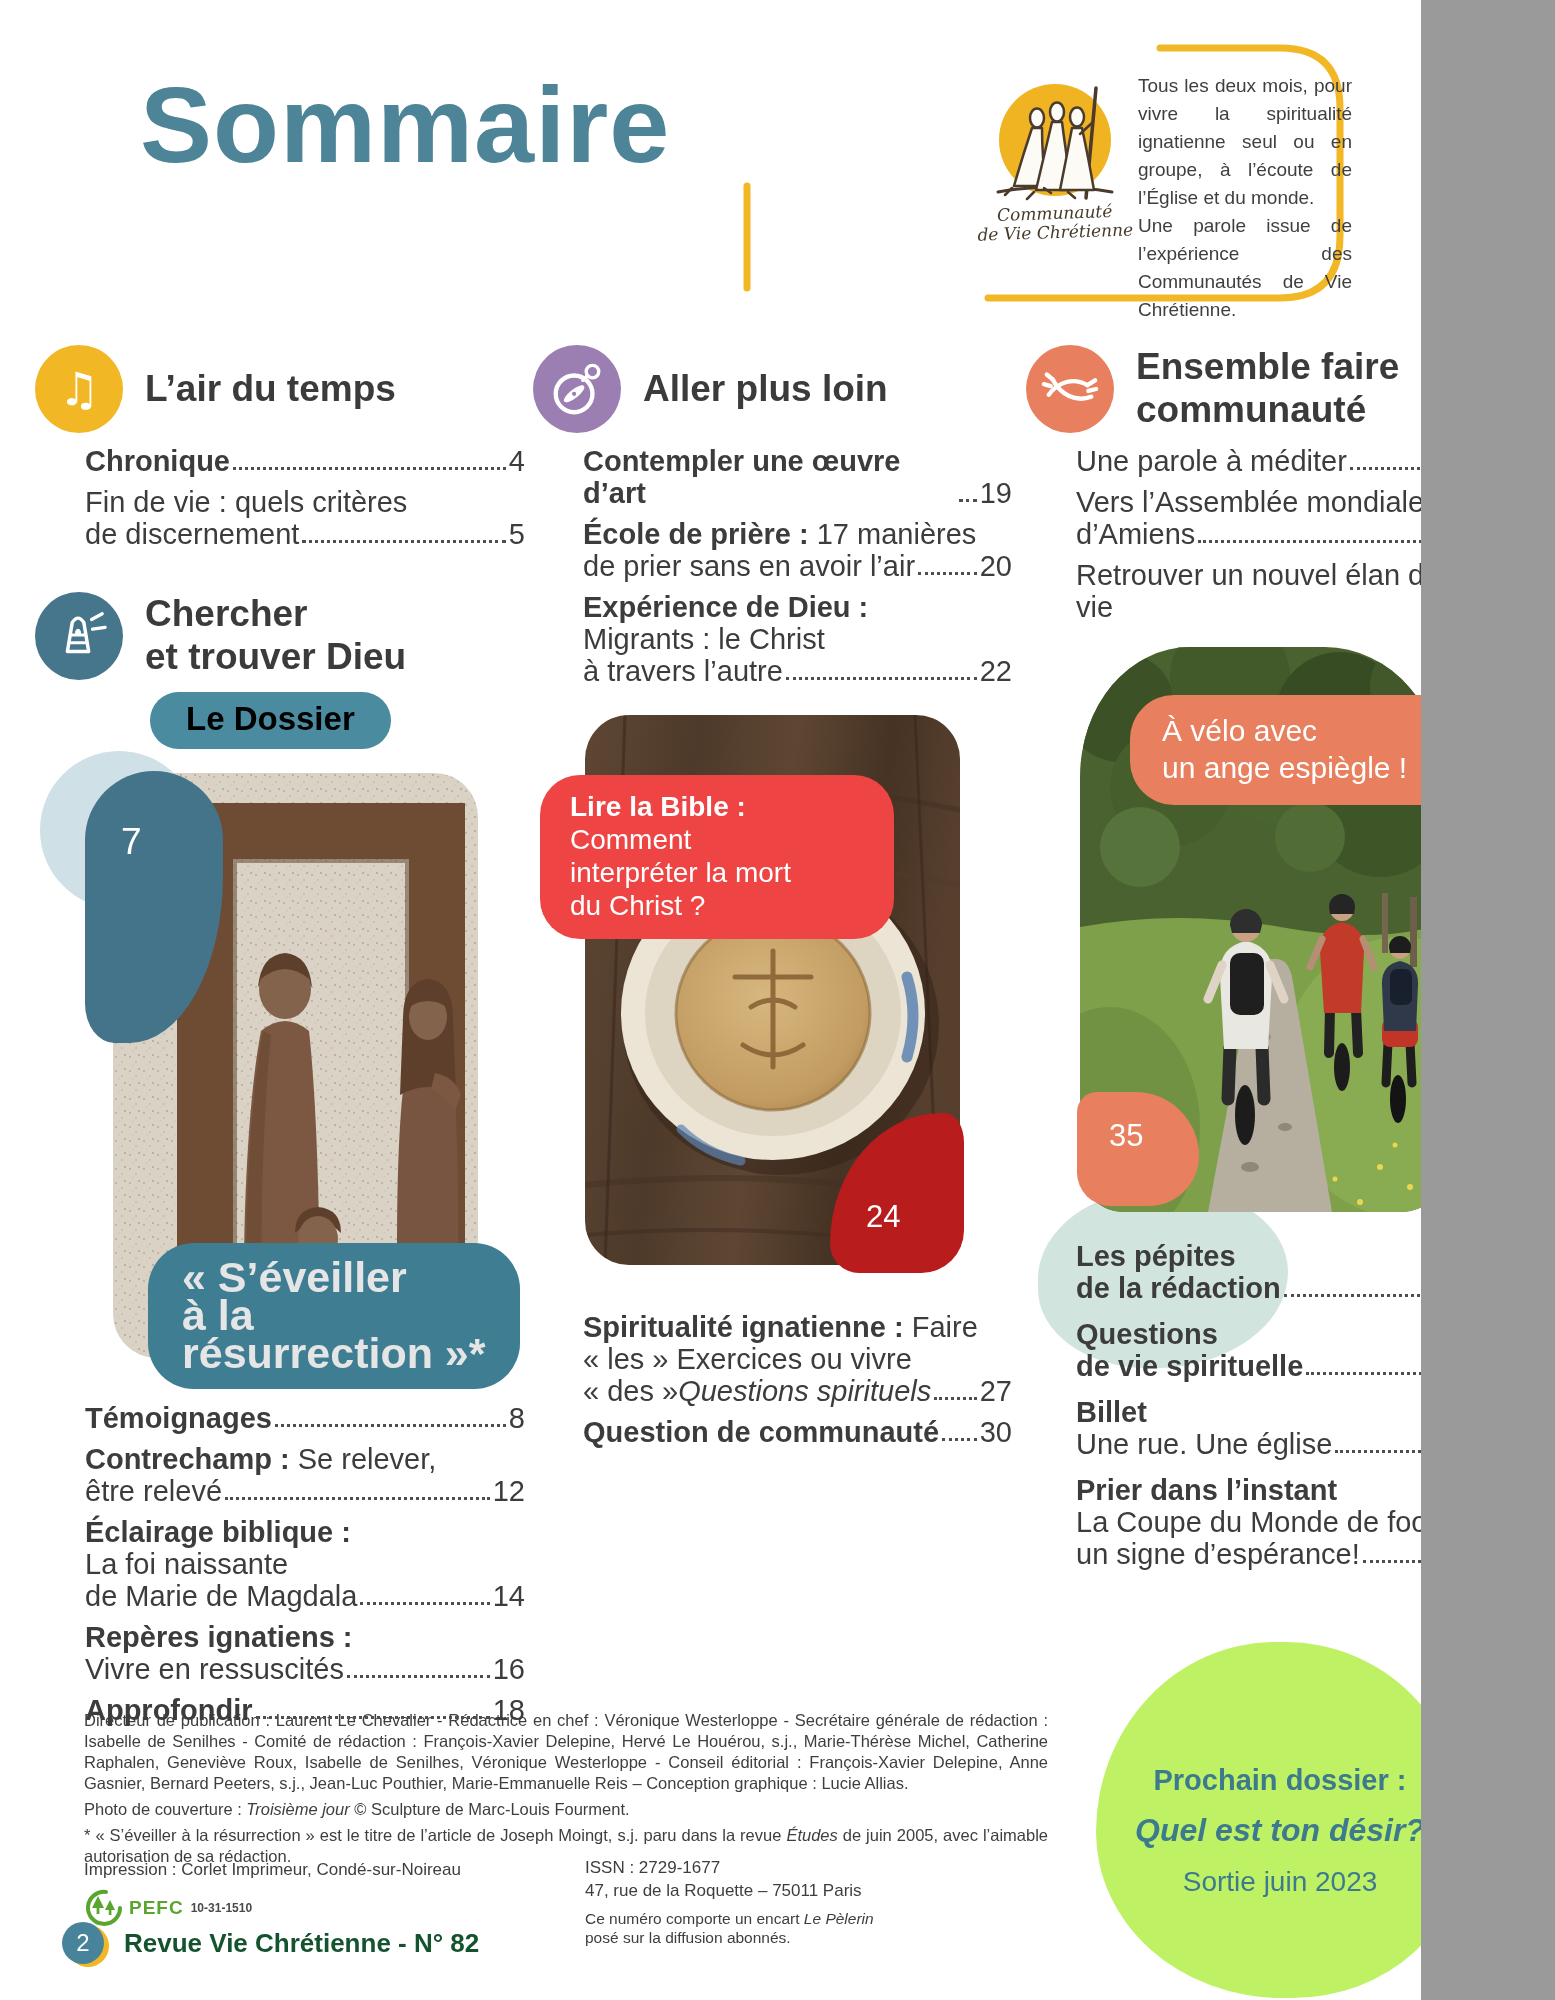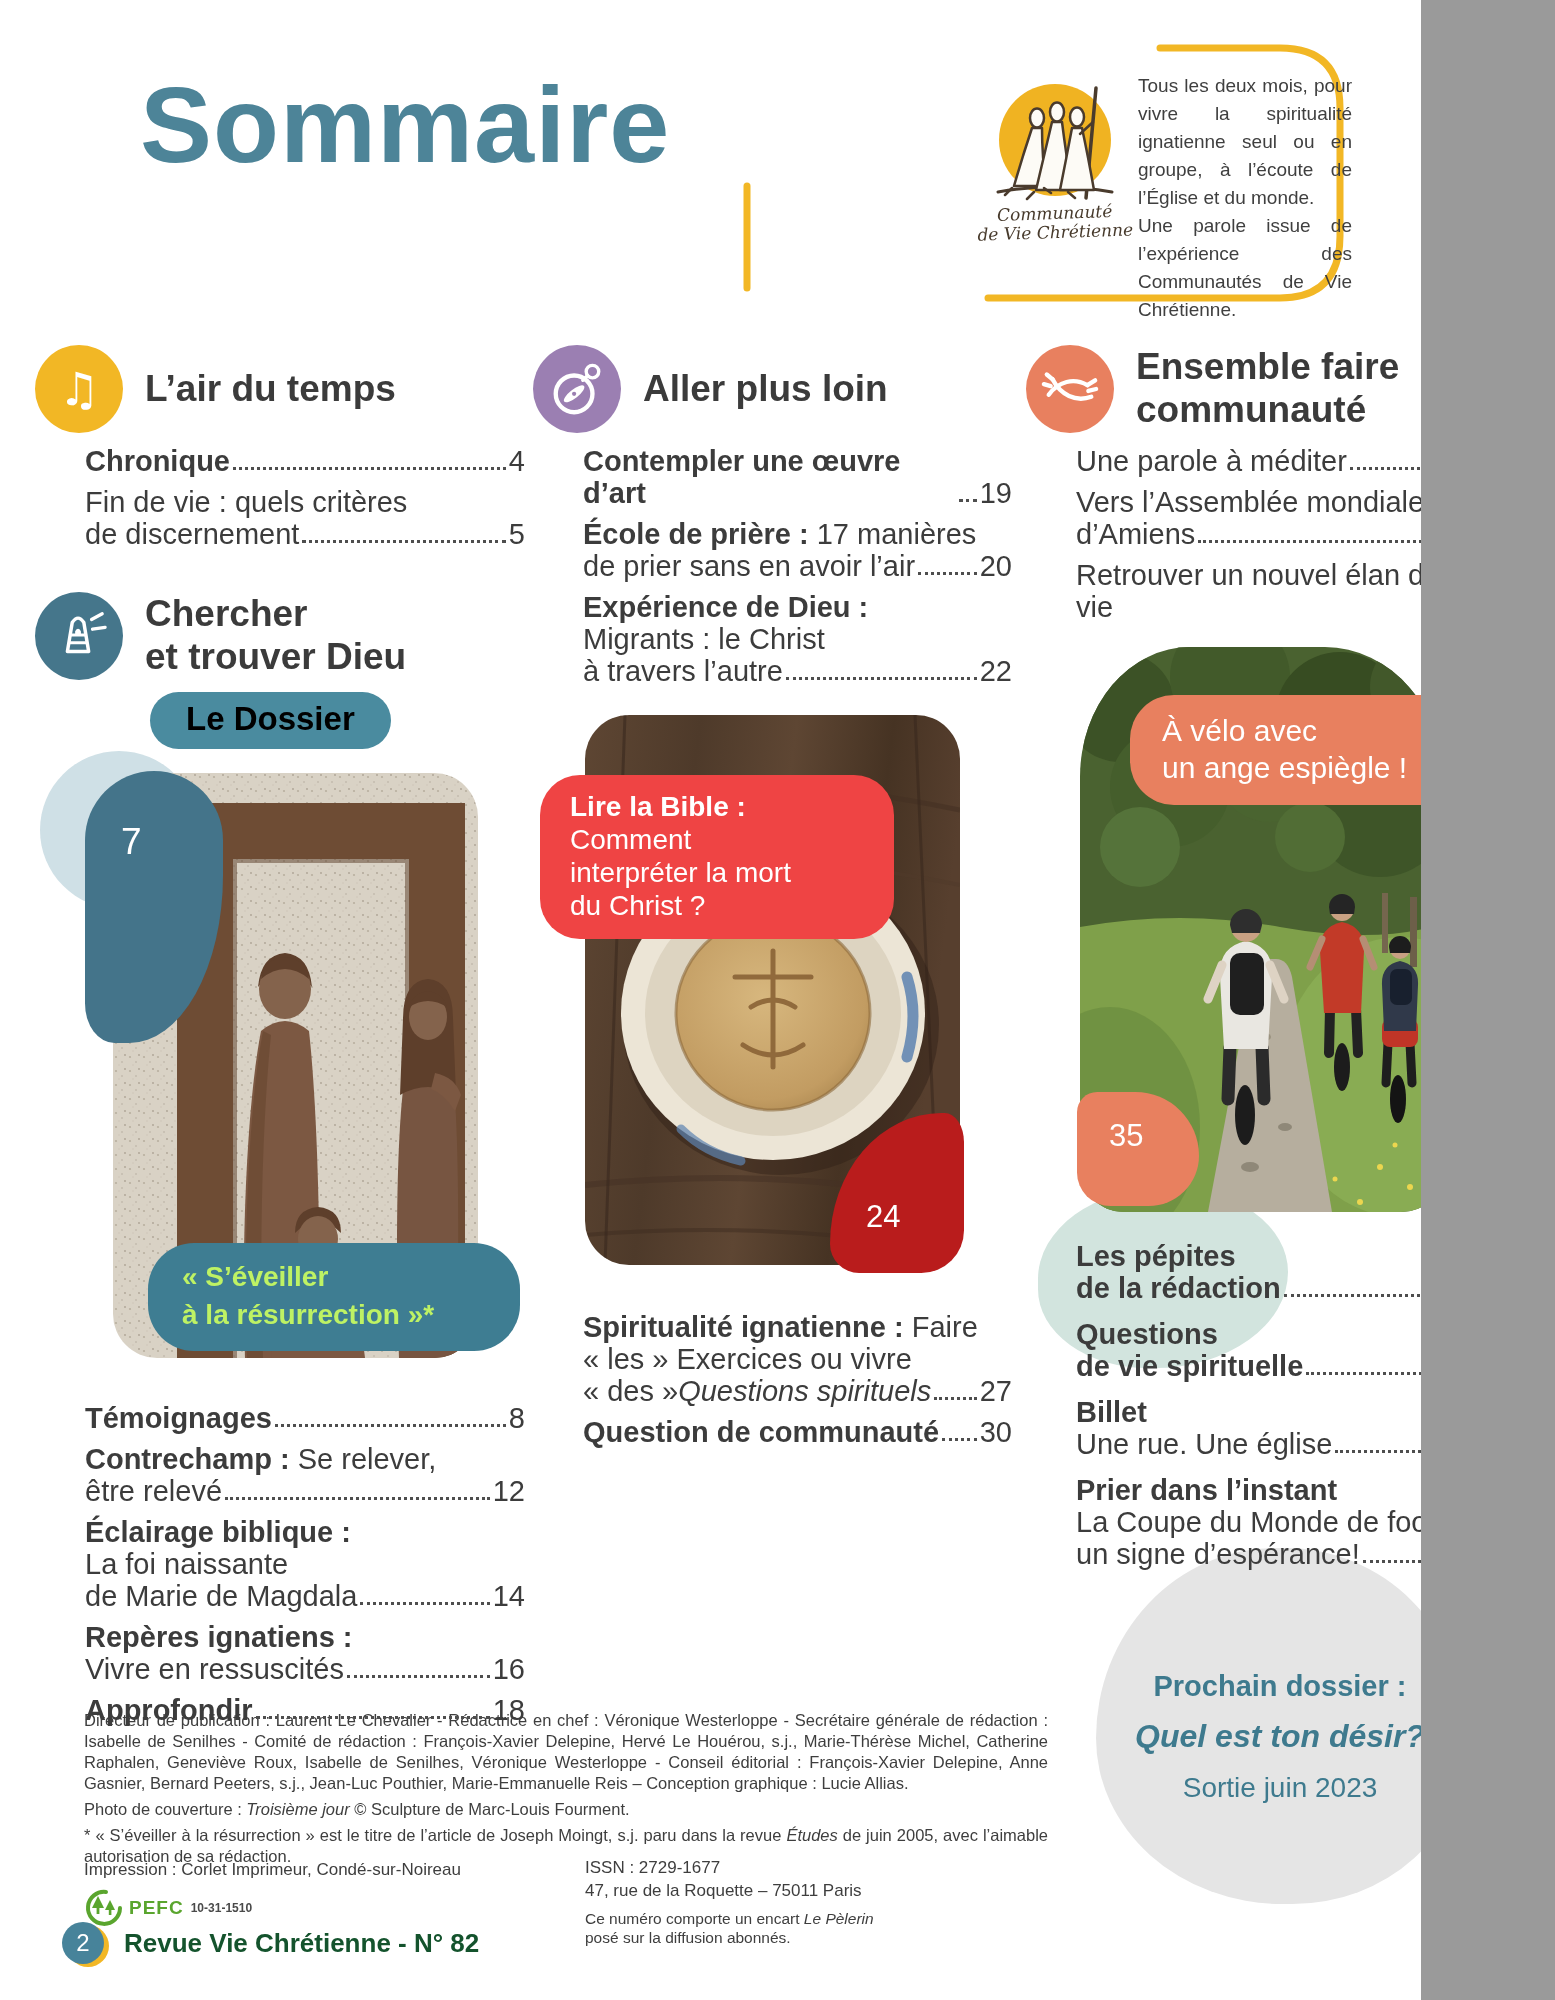--- a/index.html
+++ b/index.html
@@ -41,21 +41,21 @@
   .img-wrap{position:relative;}
   #imgw1{margin:24px 0 0 78px;width:365px;height:585px;}
   .pale-circle{position:absolute;left:-73px;top:-22px;width:158px;height:158px;
                border-radius:50%;background:#cfe0e6;}
   .photo{position:absolute;left:0;top:0;overflow:hidden;}
   #photo1{width:365px;height:585px;border-radius:44px;}
   .blob7{position:absolute;left:-28px;top:-2px;width:138px;height:272px;background:#44748a;
          border-radius:70px 70px 95px 30px / 70px 70px 170px 40px;}
   .blob7 span{position:absolute;left:36px;top:50px;font-size:37px;color:#fff;}
   .cap1{position:absolute;left:35px;top:470px;width:372px;box-sizing:border-box;
-        background:#3e7d92;color:#bef264;font-weight:700;font-size:28px;line-height:38px;
+        background:#3e7d92;color:#e5e5e5;font-weight:700;font-size:43px;line-height:38px;
         padding:15px 28px 17px 34px;border-radius:46px;}
   
   #imgw2{margin:28px 0 0 52px;width:375px;height:550px;}
   #photo2{width:375px;height:550px;border-radius:44px;}
   .bubble2{position:absolute;left:-45px;top:60px;width:354px;box-sizing:border-box;
            background:#ef4444;color:#fff;font-size:28px;line-height:33px;
            padding:15px 24px 17px 30px;border-radius:40px;}
   .blob24{position:absolute;right:-4px;bottom:-8px;width:134px;height:160px;background:#b91c1c;
           border-radius:115px 20px 44px 30px / 135px 30px 44px 30px;text-align:center;}
   .blob24 span{position:absolute;left:36px;top:86px;font-size:31px;color:#fff;}
@@ -78,21 +78,21 @@
   .impression{position:absolute;left:84px;top:1860px;font-size:17px;color:#3e3e3e;}
   .pefc{position:absolute;left:84px;top:1888px;display:flex;align-items:center;}
   .pefc-label{color:#5aa52e;font-weight:700;font-size:19px;letter-spacing:1px;margin-left:5px;}
   .pefc-code{font-size:12px;font-weight:700;color:#4a4a4a;margin-left:7px;}
   .pagebadge{position:absolute;left:62px;top:1922px;width:42px;height:42px;background:#47839a;
              border-radius:50%;color:#fff;display:flex;align-items:center;justify-content:center;
              font-size:24px;box-shadow:5px 3px 0 #f2b725;}
   .journal{position:absolute;left:124px;top:1928px;font-size:26px;font-weight:700;color:#14532d;}
   .issn-block{position:absolute;left:585px;top:1856px;font-size:17px;line-height:23px;color:#3e3e3e;}
   .encart{margin-top:7px;font-size:15.5px;line-height:19px;}
-  .next-blob{position:absolute;left:1096px;top:1548px;width:368px;height:356px;background:#e5e5e5;
+  .next-blob{position:absolute;left:1096px;top:1642px;width:368px;height:356px;background:#bef264;
              border-radius:50% 50% 48% 52% / 55% 52% 45% 48%;color:#3e7a8e;text-align:center;
              box-sizing:border-box;padding-top:122px;}
   .next-blob .n1{font-size:29px;font-weight:700;}
   .next-blob .n2{font-size:32px;font-weight:700;font-style:italic;margin-top:15px;}
   .next-blob .n3{font-size:28px;margin-top:17px;}
 </style>
 </head>
 <body>
 
 <div class="page">

